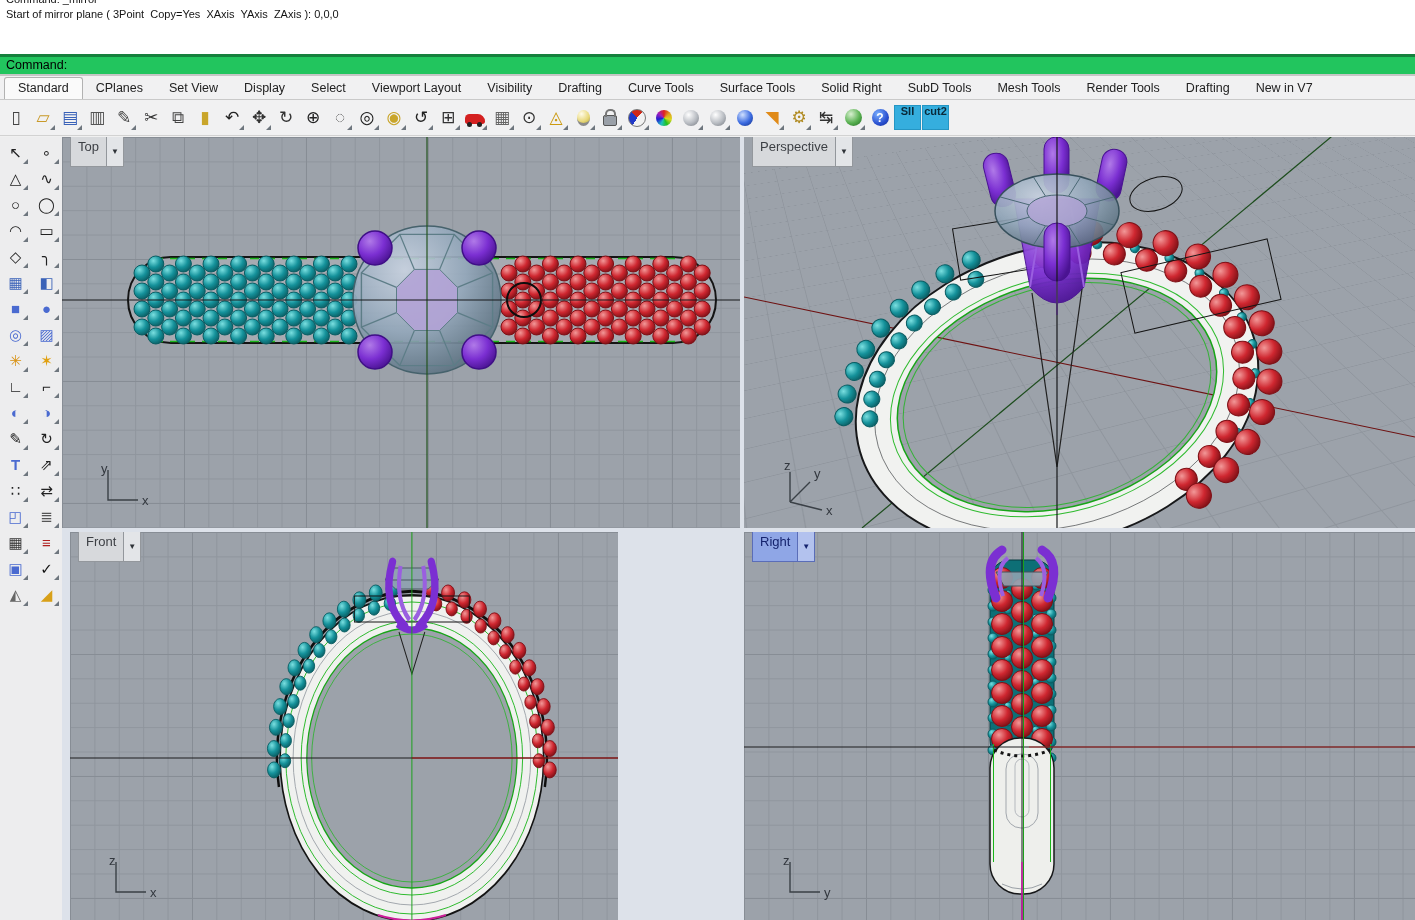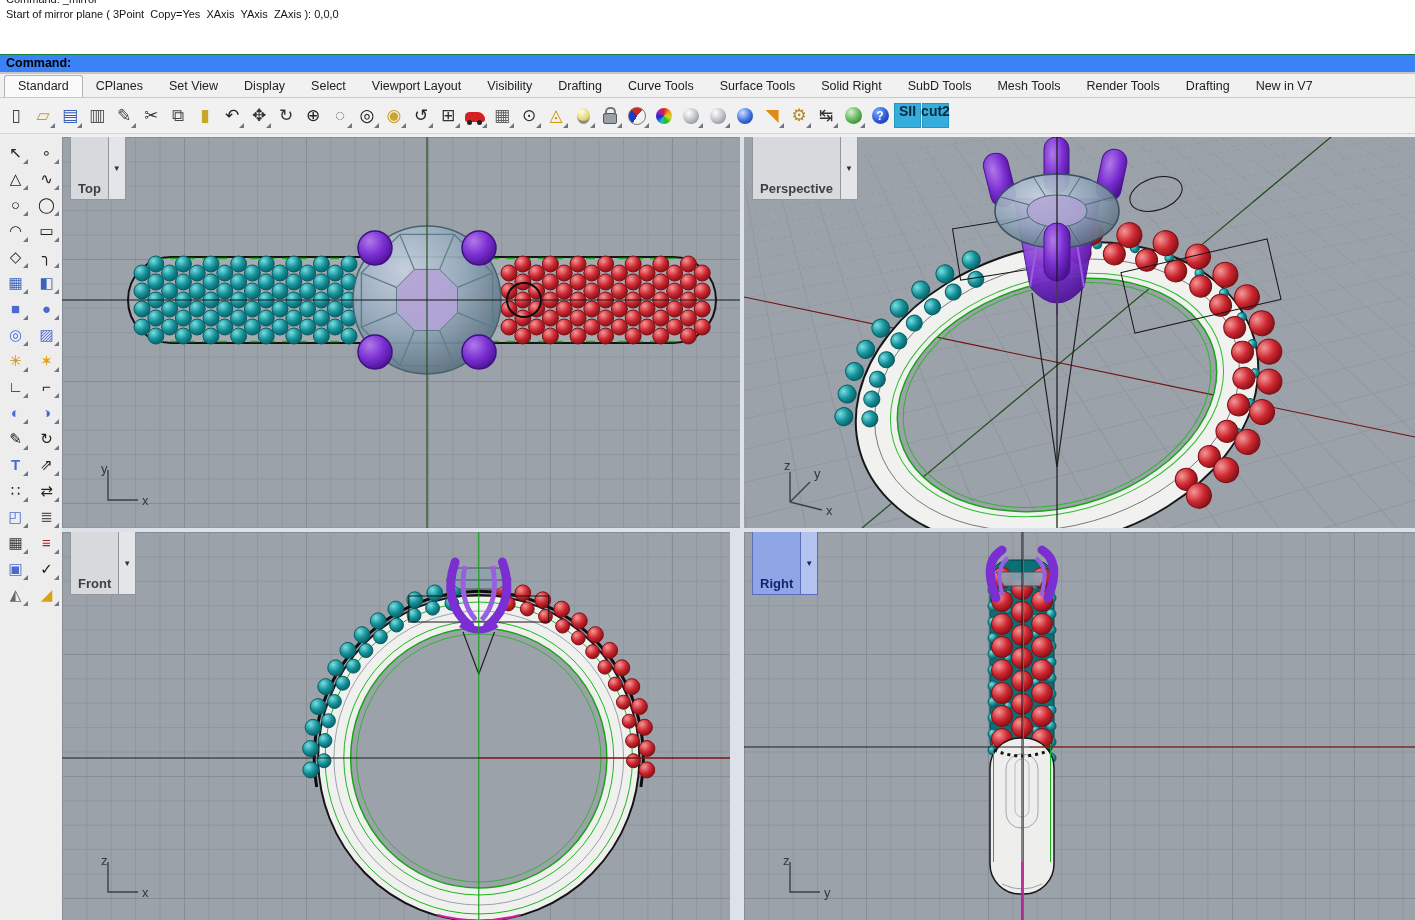--- a/index.html
+++ b/index.html
@@ -3,22 +3,22 @@
 <meta charset="utf-8">
 <style>
   html,body{margin:0;padding:0;width:1415px;height:920px;overflow:hidden;
     font-family:"Liberation Sans","DejaVu Sans",sans-serif;background:#f0f0f0;}
   #app{position:relative;width:1415px;height:920px;}
 
   
   #cmd-history{height:54px;overflow:hidden;background:#fff;padding-left:6px;font-size:11px;color:#141414;}
   .cmd-line{height:15px;line-height:15px;white-space:pre;}
   .cmd-line.clipped{margin-top:-8px;}
-  #cmd-prompt-row{height:17px;line-height:16px;background:#3b82f6;border-top:1px solid #15803d;
-    border-bottom:2px solid #c6c6c6;padding-left:6px;font-size:12.5px;font-weight:bold;color:#000;}
+  #cmd-prompt-row{height:17px;line-height:16px;background:#22c55e;border-top:3px solid #15803d;
+    border-bottom:2px solid #c6c6c6;padding-left:6px;font-size:12.5px;font-weight:normal;color:#000;}
 
   
   #tabbar{display:flex;align-items:flex-end;height:23px;background:#f1f1f2;border-bottom:1px solid #c9c9c9;
     padding-left:4px;font-size:12.5px;color:#222;}
   .tab{padding:3px 13px 4px;cursor:default;}
   .tab.active{background:#fafafa;border:1px solid #b2b2b2;border-bottom:none;border-radius:3px 3px 0 0;}
 
   
   #icon-toolbar{display:flex;align-items:center;gap:1px;height:31px;padding:2px 3px;
     background:#f1f1f2;border-bottom:1px solid #d2d2d2;}
@@ -45,51 +45,51 @@
   .i-sphere-checker::before{content:"";position:absolute;inset:-4px;z-index:-1;
     background:repeating-conic-gradient(#d8d8d8 0 25%,#a8a8a8 0 50%) 0 0/7px 7px;}
   .i-sphere-blue{width:16px;height:16px;border-radius:50%;
     background:radial-gradient(circle at 35% 30%,#cfe0ff,#3a6ae0 55%,#102a80);}
   .i-globe{width:17px;height:17px;border-radius:50%;
     background:radial-gradient(circle at 35% 30%,#d8f0d0,#58b050 55%,#206820);}
   .i-help{width:17px;height:17px;border-radius:50%;color:#fff;font-weight:bold;font-size:12px;
     display:flex;align-items:center;justify-content:center;
     background:radial-gradient(circle at 35% 30%,#7ab0ff,#2a50d0 60%,#102a90);}
   .i-help::after{content:"?";}
-  .btn-macro{background:var(--custom-btn,#35aede);color:#0a2a3a;font-size:14px;font-weight:bold;
+  .btn-macro{background:var(--custom-btn,#35aede);color:#0a2a3a;font-size:11px;font-weight:bold;
     width:25px;height:23px;display:flex;align-items:flex-start;justify-content:center;border:1px solid #2596c4;}
 
   
   #workspace{position:absolute;top:137px;left:0;right:0;bottom:0;}
   #side-toolbar{position:absolute;left:0;top:0;bottom:0;width:62px;background:#ededee;
     display:grid;grid-template-columns:27px 27px;gap:1px 4px;justify-content:center;
     align-content:start;padding-top:3px;}
   .tool{width:27px;height:25px;position:relative;display:flex;align-items:center;justify-content:center;
     font-size:15px;line-height:1;}
   #vp-area{position:absolute;left:62px;top:0;right:0;bottom:0;background:#dde2ea;}
   .vp{position:absolute;overflow:hidden;background-color:var(--vp-bg,#9ca2aa);}
   .vp.ortho{background-image:
     linear-gradient(var(--grid-major,#878d95) 1px,transparent 1px),
     linear-gradient(90deg,var(--grid-major,#878d95) 1px,transparent 1px),
     linear-gradient(var(--grid-line,#8f959d) 1px,transparent 1px),
     linear-gradient(90deg,var(--grid-line,#8f959d) 1px,transparent 1px);
     background-size:122px 122px,122px 122px,24.4px 24.4px,24.4px 24.4px;}
   #vp-top{left:0;top:0;width:678px;height:391px;}
   #vp-persp{left:682px;top:0;width:671px;height:391px;}
-  #vp-front{left:0;top:395px;width:668px;height:388px;}
+  #vp-front{left:8px;top:395px;width:548px;height:388px;}
   #vp-right{left:682px;top:395px;width:671px;height:388px;}
   .persp-wrap{position:absolute;inset:0;overflow:hidden;perspective:900px;}
   .persp-grid{position:absolute;left:-45%;top:-120%;width:230%;height:320%;
     background-image:linear-gradient(var(--grid-line,#8f959d) 1px,transparent 1px),
       linear-gradient(90deg,var(--grid-line,#8f959d) 1px,transparent 1px);
     background-size:46px 46px;transform:rotateX(56deg) rotateZ(-21deg);transform-origin:50% 58%;}
   .vp-svg{position:absolute;inset:0;width:100%;height:100%;z-index:1;}
   .vp-tab{position:absolute;top:0;left:8px;z-index:2;display:inline-flex;align-items:stretch;
     background:#d7d9dc;border:1px solid #93979c;border-top:none;font-size:13px;}
-  .vp-title{padding:2px 7px 3px;font-weight:bold;color:#3c3f44;margin-top:42px;}
+  .vp-title{padding:2px 7px 12px;font-weight:normal;color:#3c3f44;}
   .vp-arrow{display:flex;align-items:center;padding:0 4px;font-size:8px;color:#2f3338;
     border-left:1px solid #93979c;background:#e3e5e8;}
   .vp-tab.active{background:var(--active-tab-bg,#8fa6e6);border-color:#5a6db8;text-align:right;}
   .vp-tab.active .vp-title{color:var(--active-tab-text,#15236e);}
   .vp-tab.active .vp-arrow{background:rgba(255,255,255,.32);border-left-color:#5a6db8;color:#15236e;}
   .axis-ind{position:absolute;left:30px;bottom:12px;z-index:2;overflow:visible;}
   .axis-ind text{font-size:13px;fill:#33383f;font-family:"Liberation Sans",sans-serif;}
   .axis-ind path{stroke:#3a4046;stroke-width:1.4;fill:none;}
 </style>
 </head>

